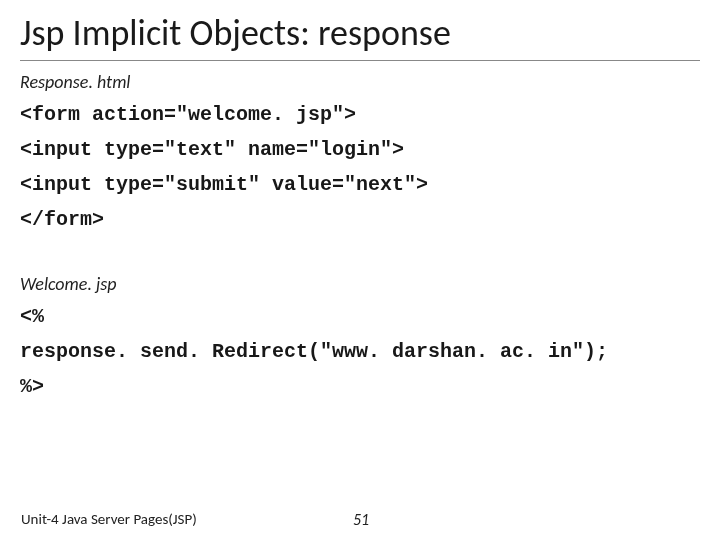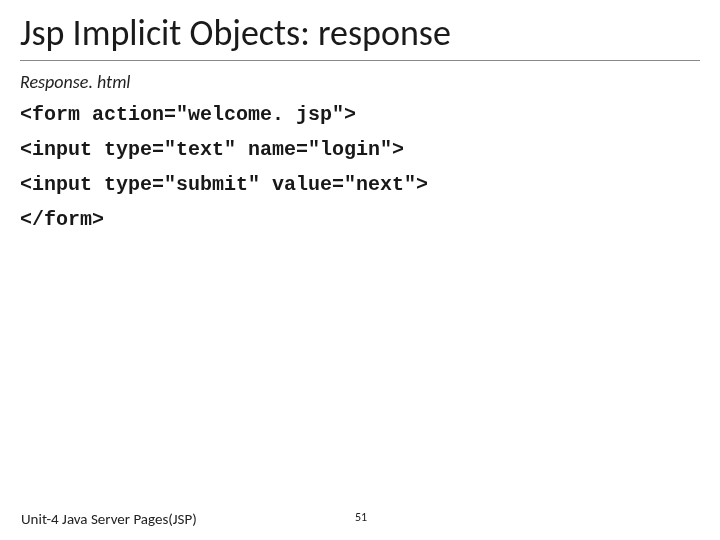--- a/index.html
+++ b/index.html
@@ -50,36 +50,43 @@
     left: 1px;
     width: 100%;
     padding: 0 20px;
     display: flex;
     align-items: baseline;
     justify-content: space-between;
     font-size: 15px;
     color: #222;
   }
   .footer .pagenum {
-    font-size: 12px;
+    font-size: 16px;
     position: absolute;
     left: 50%;
     transform: translateX(-50%);
+    font-style: italic;
   }
 </style>
 </head>
 <body>
 
 <div class="slide">
   <h1 class="title">Jsp Implicit Objects: response</h1>
 
   <div class="subheading">Response. html</div>
   <div class="codeblock">&lt;form action="welcome. jsp"&gt;
 &lt;input type="text" name="login"&gt;
 &lt;input type="submit" value="next"&gt;
 &lt;/form&gt;</div>
 
+  <div class="section2">
+    <div class="subheading">Welcome. jsp</div>
+    <div class="codeblock">&lt;%
+response. send. Redirect("www. darshan. ac. in");
+%&gt;</div>
+  </div>
 </div>
 
 <div class="footer">
   <span>Unit-4 Java Server Pages(JSP)</span>
   <span class="pagenum">51</span>
 </div>
 
 </body></html>

